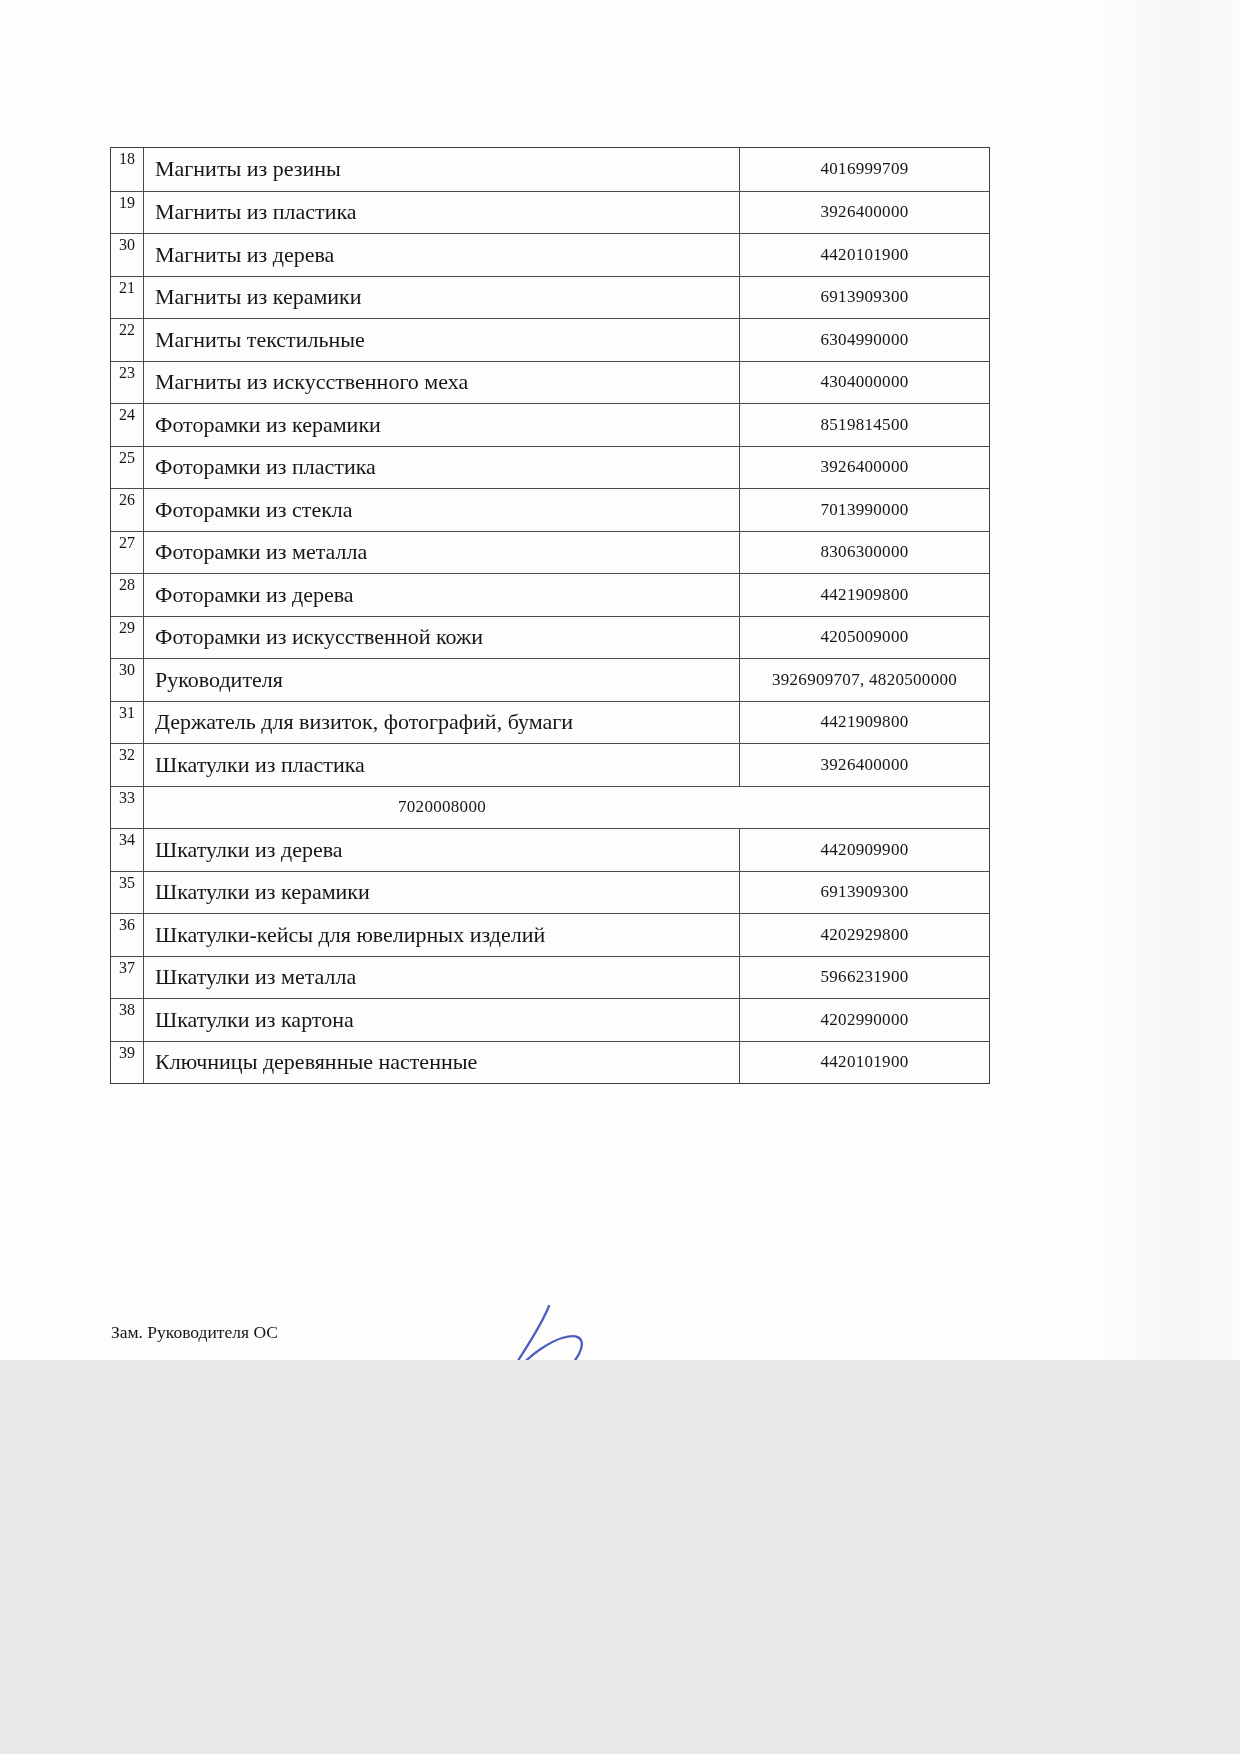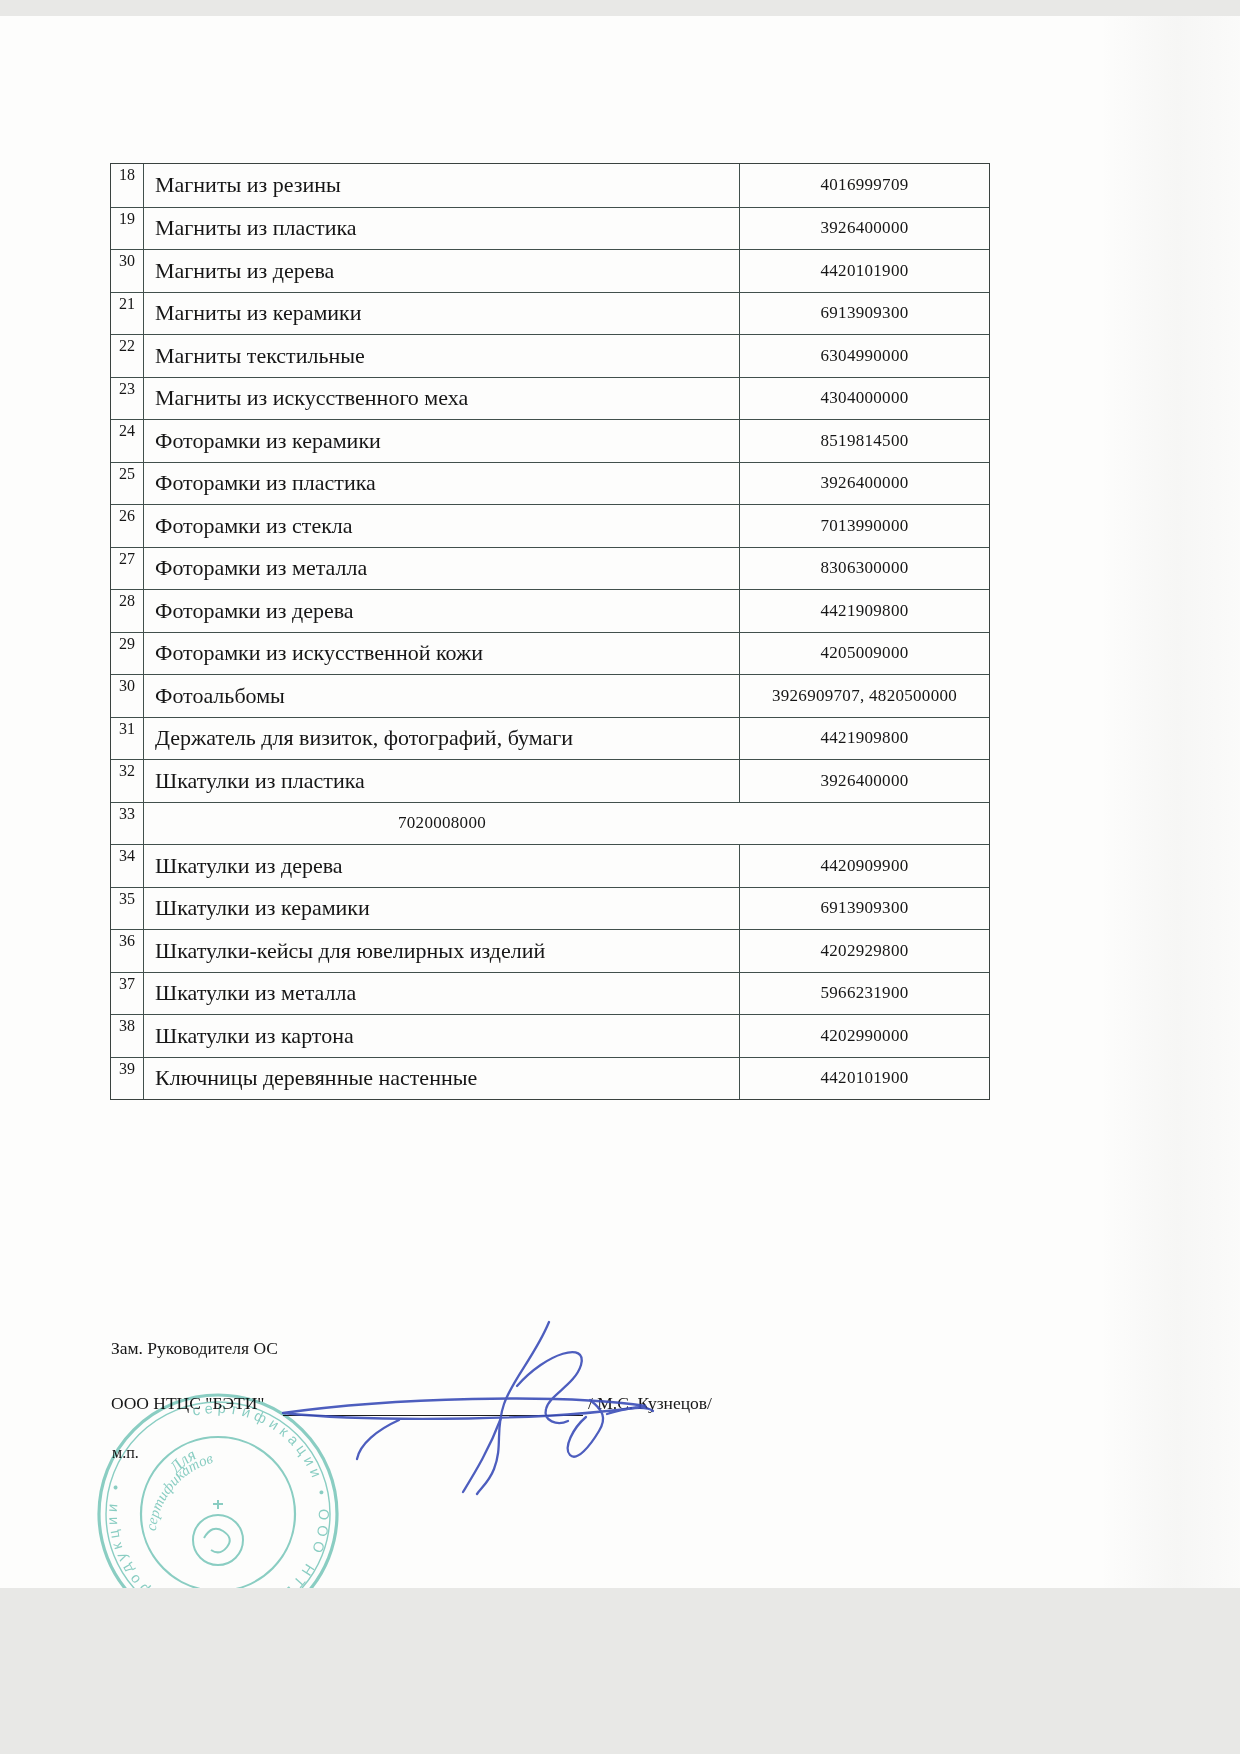--- a/index.html
+++ b/index.html
@@ -1,19 +1,19 @@
 <!DOCTYPE html>
 <html lang="ru"><head>
 <meta charset="utf-8">
 <style>
   html,body{margin:0;padding:0;background:#e8e8e6;}
   .page{
     position:relative;
-    width:1240px;height:1572px;
-    margin:16px auto;
+    width:1240px;height:1360px;
+    margin:0 auto;
     background:#fdfdfc;
     font-family:"Liberation Serif","DejaVu Serif",serif;
     color:#161616;
     overflow:hidden;
   }
   
   .scan-shade{
     position:absolute;top:0;right:0;width:140px;height:100%;
     background:linear-gradient(to right, rgba(0,0,0,0) 0%, rgba(60,60,55,0.035) 55%, rgba(60,60,55,0.01) 100%);
     pointer-events:none;
@@ -135,21 +135,21 @@
       <div class="c-name">Фоторамки из дерева</div>
       <div class="c-code">4421909800</div>
     </div>
       <div class="t-row">
       <div class="c-num">29</div>
       <div class="c-name">Фоторамки из искусственной кожи</div>
       <div class="c-code">4205009000</div>
     </div>
       <div class="t-row">
       <div class="c-num">30</div>
-      <div class="c-name">Фотоальбомы</div>
+      <div class="c-name">Руководителя</div>
       <div class="c-code">3926909707, 4820500000</div>
     </div>
       <div class="t-row">
       <div class="c-num">31</div>
       <div class="c-name">Держатель для визиток, фотографий, бумаги</div>
       <div class="c-code">4421909800</div>
     </div>
       <div class="t-row">
       <div class="c-num">32</div>
       <div class="c-name">Шкатулки из пластика</div>

